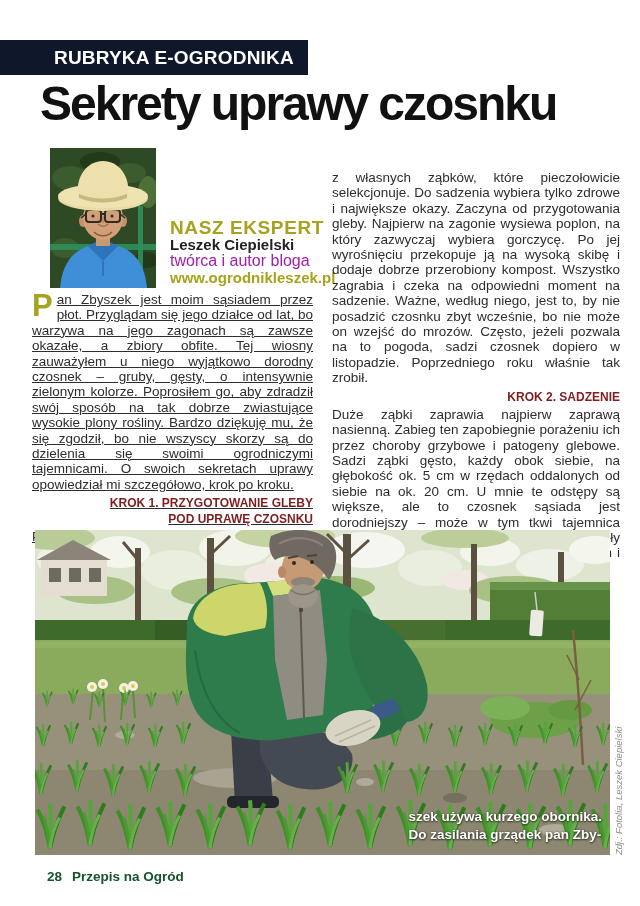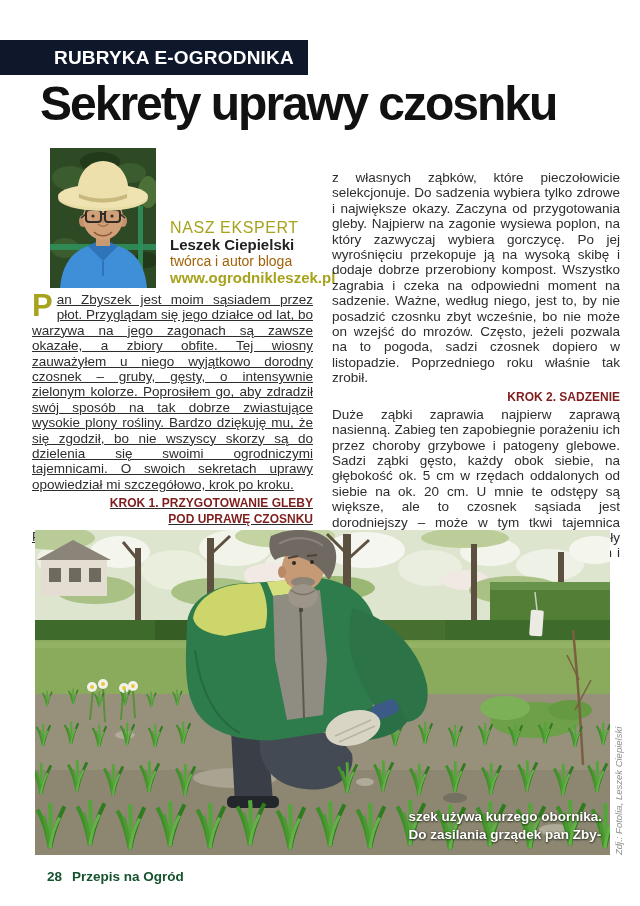--- a/index.html
+++ b/index.html
@@ -14,23 +14,23 @@
     padding-left:54px; white-space:nowrap; }
 
   
   .page-title { position:absolute; left:40px; top:76px; width:590px;
     font-size:48px; font-weight:bold; letter-spacing:-2px; color:#111; white-space:nowrap; }
 
   
   .expert { position:absolute; left:50px; top:148px; width:420px; height:142px; }
   .expert-photo { position:absolute; left:0; top:0; width:106px; height:140px; }
   .expert-info { position:absolute; left:120px; top:72px; width:290px; line-height:16.5px; }
-  .expert-label { color:#a7a31e; font-weight:normal; font-size:16px; letter-spacing:0.6px; }
+  .expert-label { color:#a7a31e; font-weight:bold; font-size:19px; letter-spacing:0.6px; }
   .expert-name { font-weight:bold; font-size:15px; color:#222; }
-  .expert-role { font-size:14px; color:#a16207; }
+  .expert-role { font-size:16px; color:#a21caf; }
   .expert-site { color:#a7a31e; font-weight:bold; font-size:15px; text-decoration:none; display:inline-block; }
 
   
   .col { position:absolute; text-align:justify; font-size:13.5px; line-height:15.4px; color:#2d2d2d; }
   .col-left  { left:32px;  top:292px; width:281px;text-decoration:underline; }
   .col-right { left:332px; top:170px; width:288px; }
   .col p { text-align:justify; }
   .intro::first-letter { float:left; color:#a7a31e; font-weight:bold; font-size:31px;
     line-height:26px; padding-right:4px; padding-top:1px; }
   .krok-heading { color:#7f1d1d; font-weight:bold; font-size:12px; line-height:16px;

